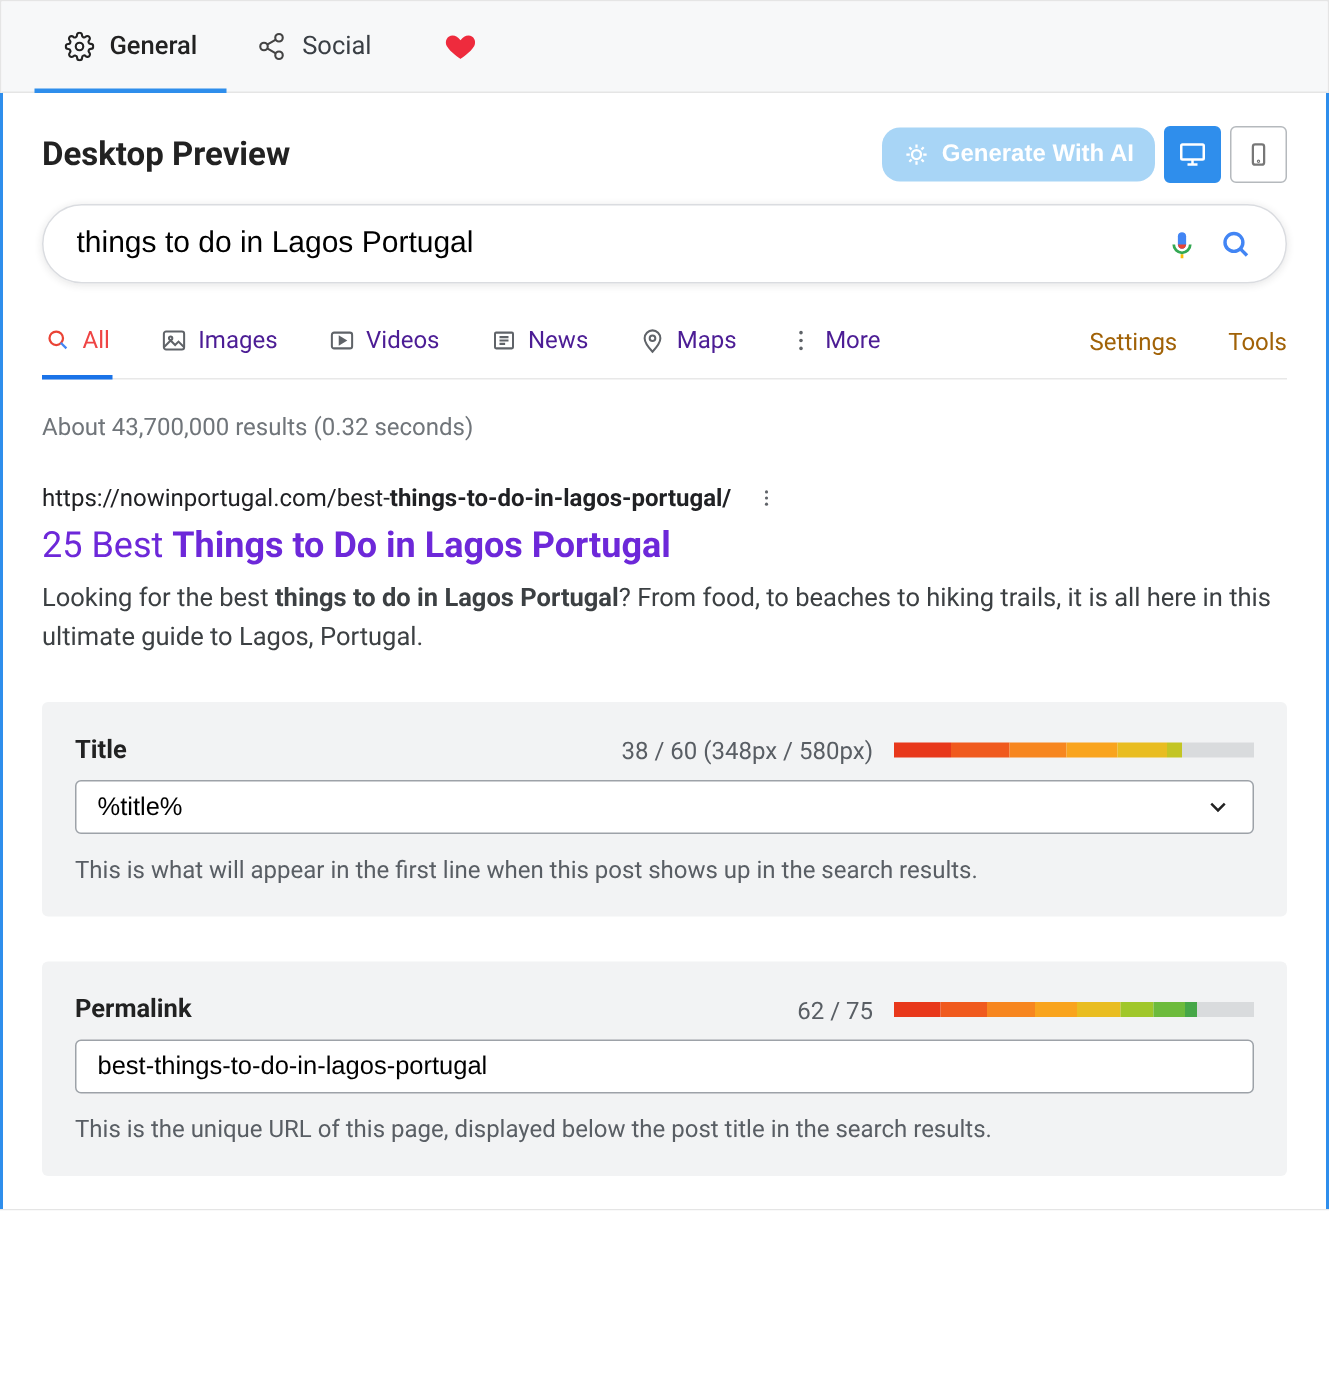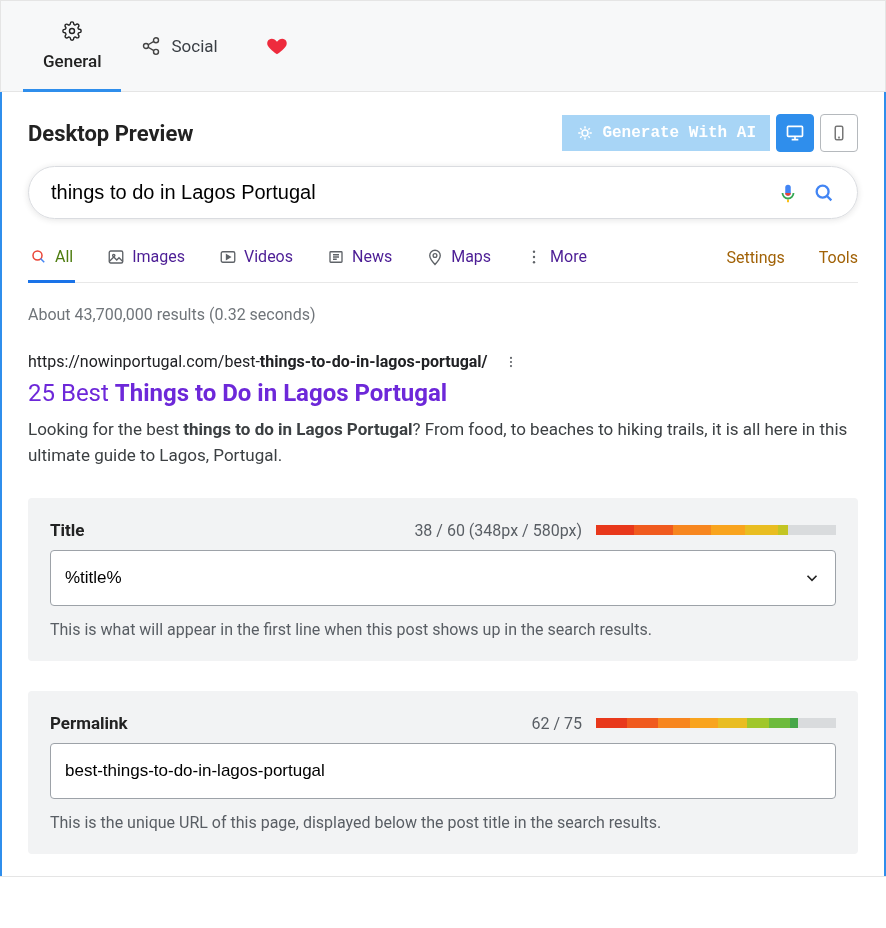--- a/index.html
+++ b/index.html
@@ -4,64 +4,64 @@
   <style>
     * { box-sizing: border-box; margin: 0; padding: 0; }
     body { font-family: -apple-system, BlinkMacSystemFont, "Segoe UI", Roboto, Arial, sans-serif; background: #fff; color: #222; }
     .modal { width: 886px; border: 1px solid #e5e5e5; }
     .modal-header { display: flex; justify-content: space-between; align-items: center; padding: 20px 22px 18px 22px; border-bottom: 1px solid #e5e5e5; }
     .modal-title { font-size: 19px; font-weight: 700; color: #222; }
     .close-btn { background: none; border: none; cursor: pointer; padding: 2px; }
     .close-btn svg { width: 20px; height: 20px; }
     .tabbar { display: flex; align-items: center; background: #f7f8f9; padding: 0 22px; border-bottom: 1px solid #e5e5e5; }
     .tab { display: flex; align-items: center; gap: 10px; padding: 20px 20px 18px 20px; font-size: 17px; color: #3a3f45; cursor: pointer; border-bottom: 3px solid transparent; margin-bottom: -1px; }
-    .tab.active { border-bottom-color: #2f8eec; color: #222; font-weight: 500; flex-direction: column; }
+    .tab.active { border-bottom-color: #2f8eec; color: #222; font-weight: 500; }
     .tab svg { width: 20px; height: 20px; }
     .heart { margin-left: 28px; width: 22px; height: 22px; }
     .content { padding: 22px 26px; }
     .content-border-wrap { border-left: 2px solid #2f8eec; border-right: 2px solid #2f8eec; margin-left:-1px; margin-right:-1px;}
     .content { border-left:none;}
     .section-row { display:flex; justify-content:space-between; align-items:center; margin-bottom:12px;}
     .section-title { font-size: 22px; font-weight: 700; }
     .right-actions { display:flex; gap:6px; align-items:center;}
-    .ai-btn { display:flex; align-items:center; gap:8px; background:#a8d5f6; color:#fff; border:none; border-radius:0; padding:9px 14px; font-size:16px; font-weight:600; cursor:pointer;font-family:Liberation Mono, monospace;}
+    .ai-btn { display:flex; align-items:center; gap:8px; background:#a8d5f6; color:#fff; border:none; border-radius:12px; padding:9px 14px; font-size:16px; font-weight:600; cursor:pointer;}
     .dev-btn { width:38px; height:38px; border-radius:4px; display:flex; align-items:center; justify-content:center; cursor:pointer;}
     .dev-btn.desktop { background:#2f8eec; border:1px solid #2f8eec;}
     .dev-btn.desktop svg { stroke:#fff; fill:none;}
     .dev-btn.mobile { background:#fff; border:1px solid #b5b9bd;}
     .dev-btn.mobile svg { stroke:#777;}
     
     .searchbox-wrap{ margin-top:14px;}
     .searchbox { display:flex; align-items:center; border:1px solid #dadce0; border-radius:999px; padding:14px 22px; box-shadow:0 1px 6px rgba(32,33,36,.12);}
     .searchbox input { flex:1; border:none; outline:none; font-size:20px; background:transparent;}
     .searchbox .sicon { margin-left:14px; display:flex;}
     
     .stabrow { display:flex; align-items:center; gap:30px; margin-top:28px; border-bottom:1px solid #e8e8e8; position:relative;}
     .stab { display:flex; align-items:center; gap:7px; padding:0 2px 14px 2px; color:#4c1d95; font-size:16px; cursor:pointer; border-bottom:3px solid transparent; margin-bottom:-1px;}
-    .stab.active { color:#4d7c0f; border-bottom-color:#1a73e8;}
+    .stab.active { color:#ef4444; border-bottom-color:#1a73e8;}
     .stab svg { width:18px; height:18px;}
     .stab-right { margin-left:auto; display:flex; gap:34px;}
     .stab-right .plain { color:#a16207; font-size:16px; padding-bottom:14px; cursor:pointer;}
     
     .results-count { color:#70757a; font-size:16px; margin-top:22px; }
     
     .snippet { margin-top:28px;}
     .snurl { color:#202124; font-size:16px; display:flex; align-items:center; gap:16px;}
     .snurl .dots{ color:#5f6368;}
     .sntitle { color:#6d28d9; font-size:24px; margin-top:8px;}
     .sndesc { color:#3c4043; font-size:17px; margin-top:10px; line-height:1.5;}
     
     .panel { background:#f2f3f4; border-radius:4px; padding:22px; margin-top:30px;}
     .panel-head { display:flex; justify-content:space-between; align-items:center; margin-bottom:10px;}
     .panel-label { font-weight:700; font-size:17px; color:#222;}
     .counter { color:#595e64; font-size:16px; margin-right:4px;}
     .counter-row{ display:flex; align-items:center; gap:10px;}
     .grad-bar { width:240px; height:10px; display:flex;}
     .grad-bar .seg{ height:100%;}
-    .field { display:flex; align-items:center; background:#fff; border:1px solid #9da2a8; border-radius:4px; padding:0; height:56px;}
+    .field { display:flex; align-items:center; background:#fff; border:1px solid #9da2a8; border-radius:4px; padding:0; height:36px;}
     .field input { flex:1; border:none; outline:none; font-size:17px; padding:0 14px; background:transparent; height:100%;}
     .field .chev { width:46px; display:flex; align-items:center; justify-content:center; border-left:none;}
     .panel-help { color:#595e64; font-size:16px; margin-top:14px;}
   </style>
 </head>
 <body>
 
 <div class="modal">
 
   <div class="tabbar">

